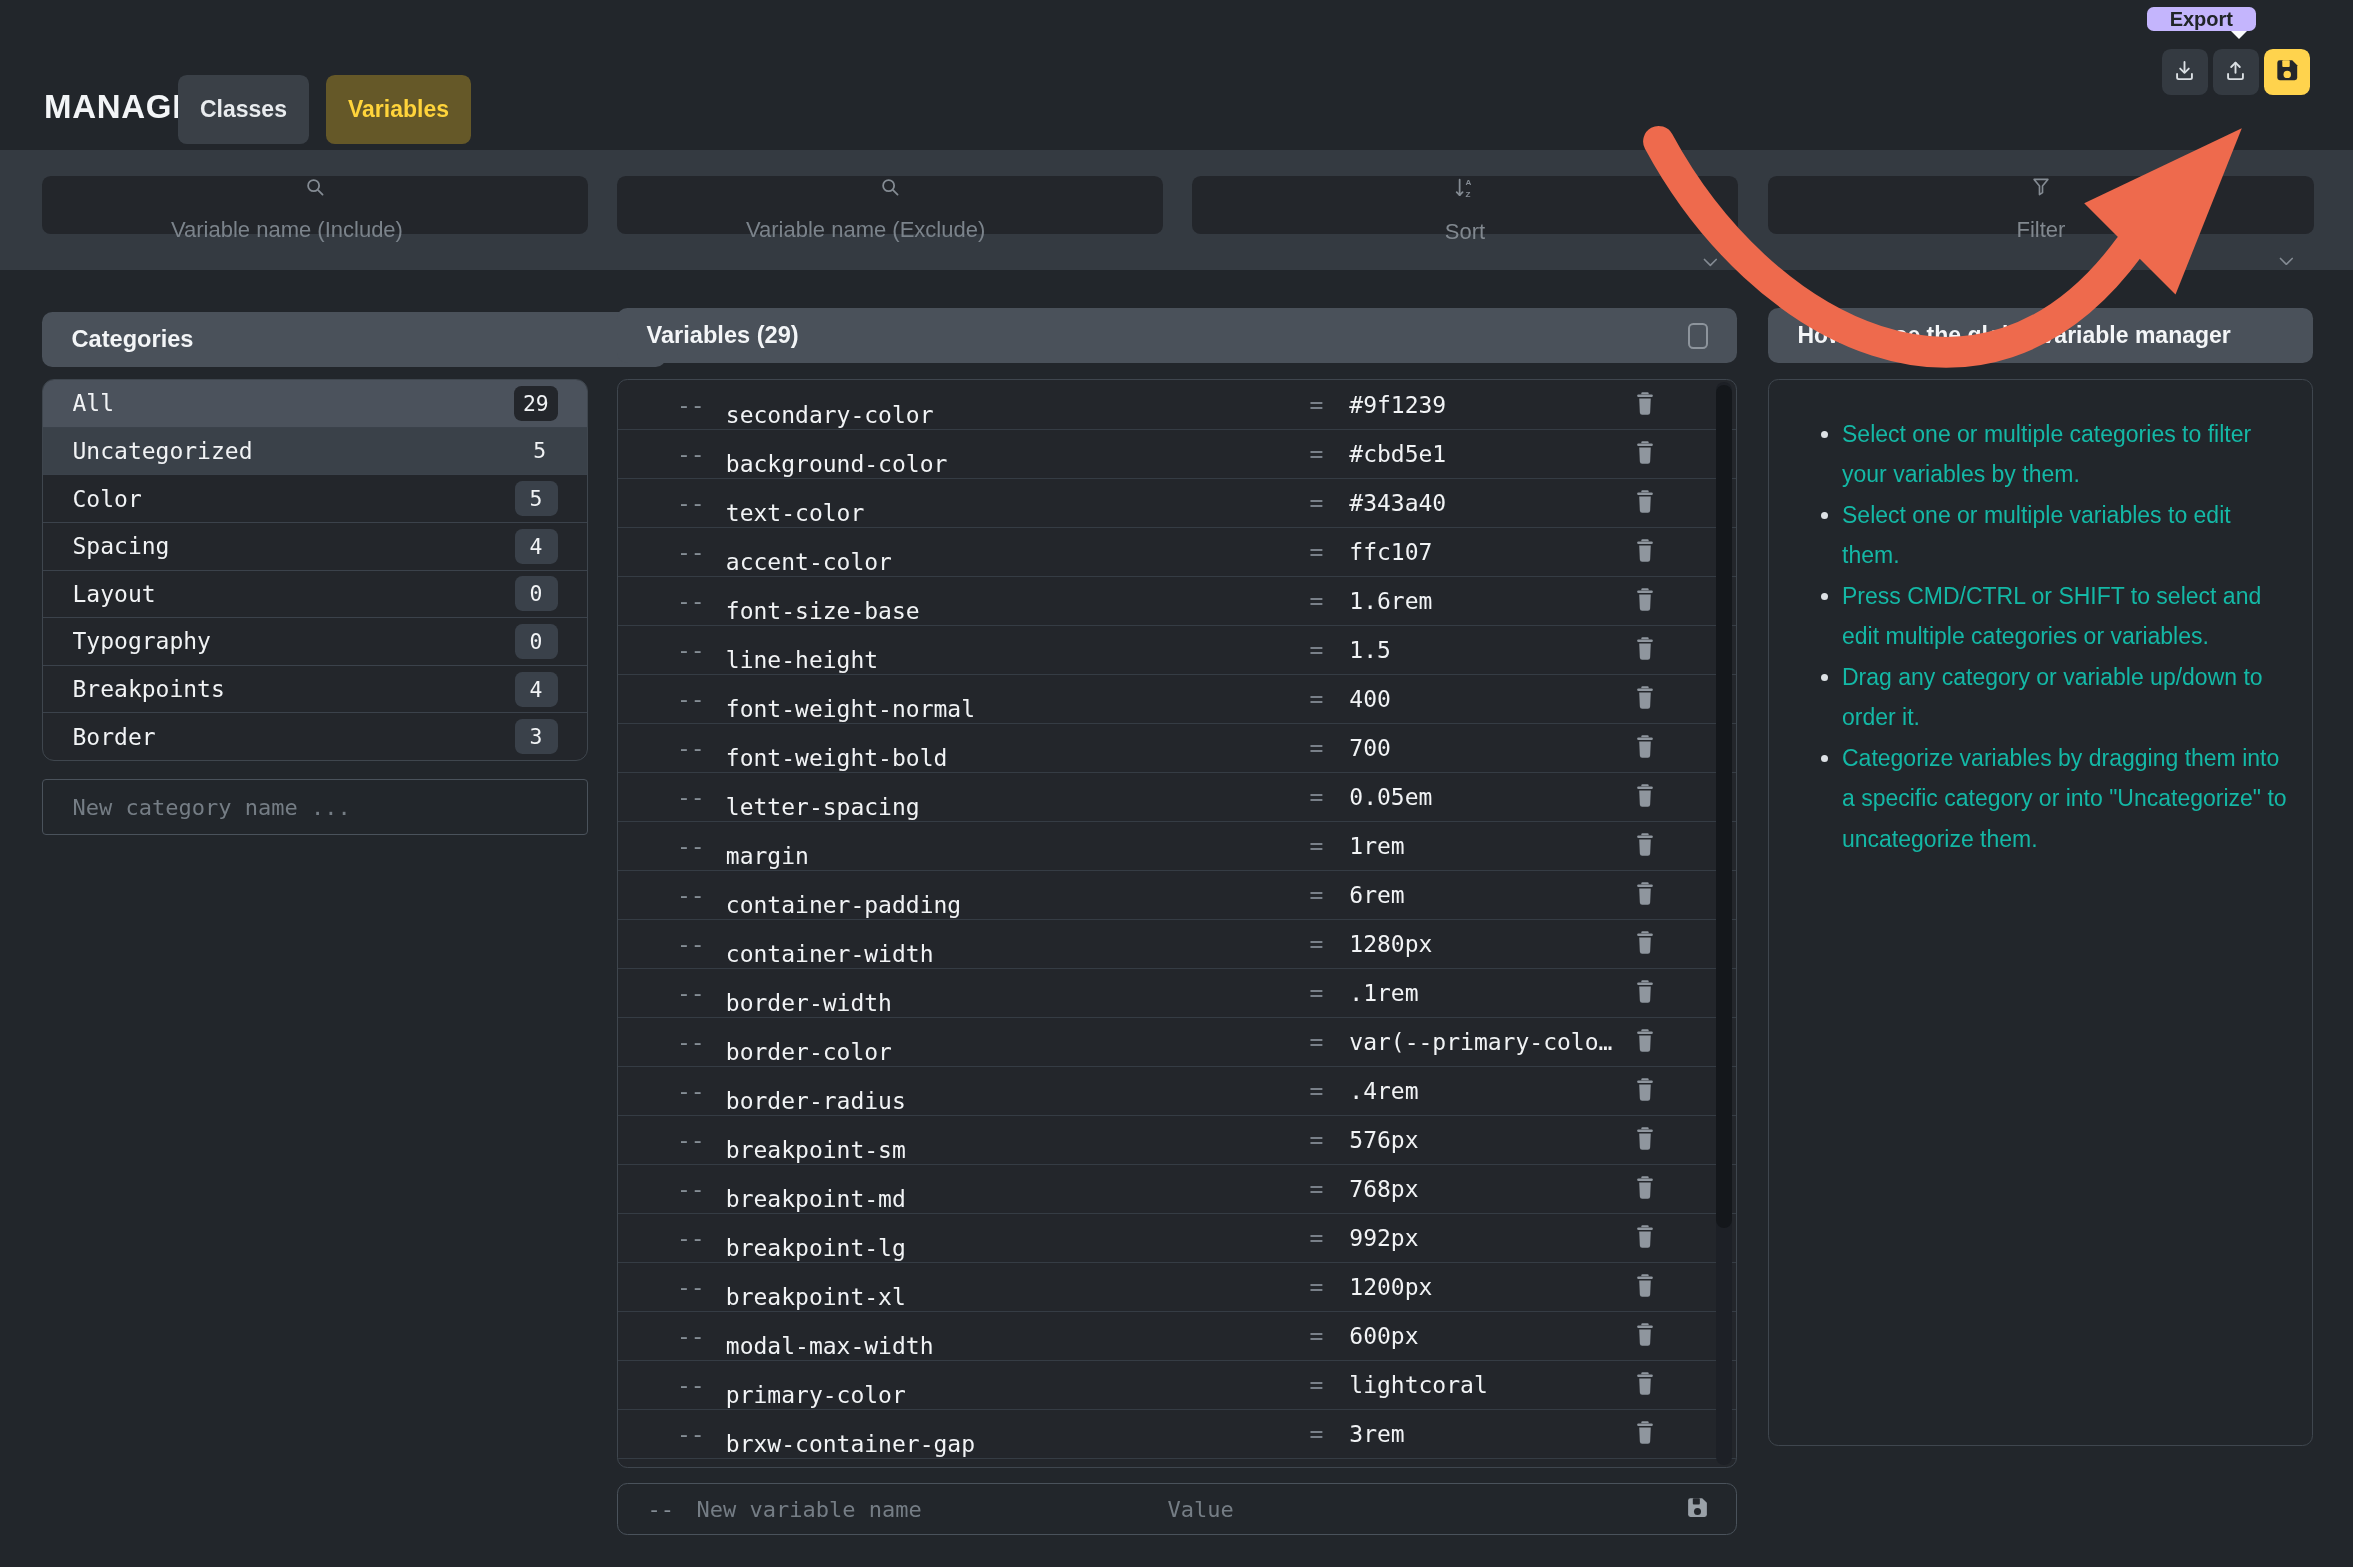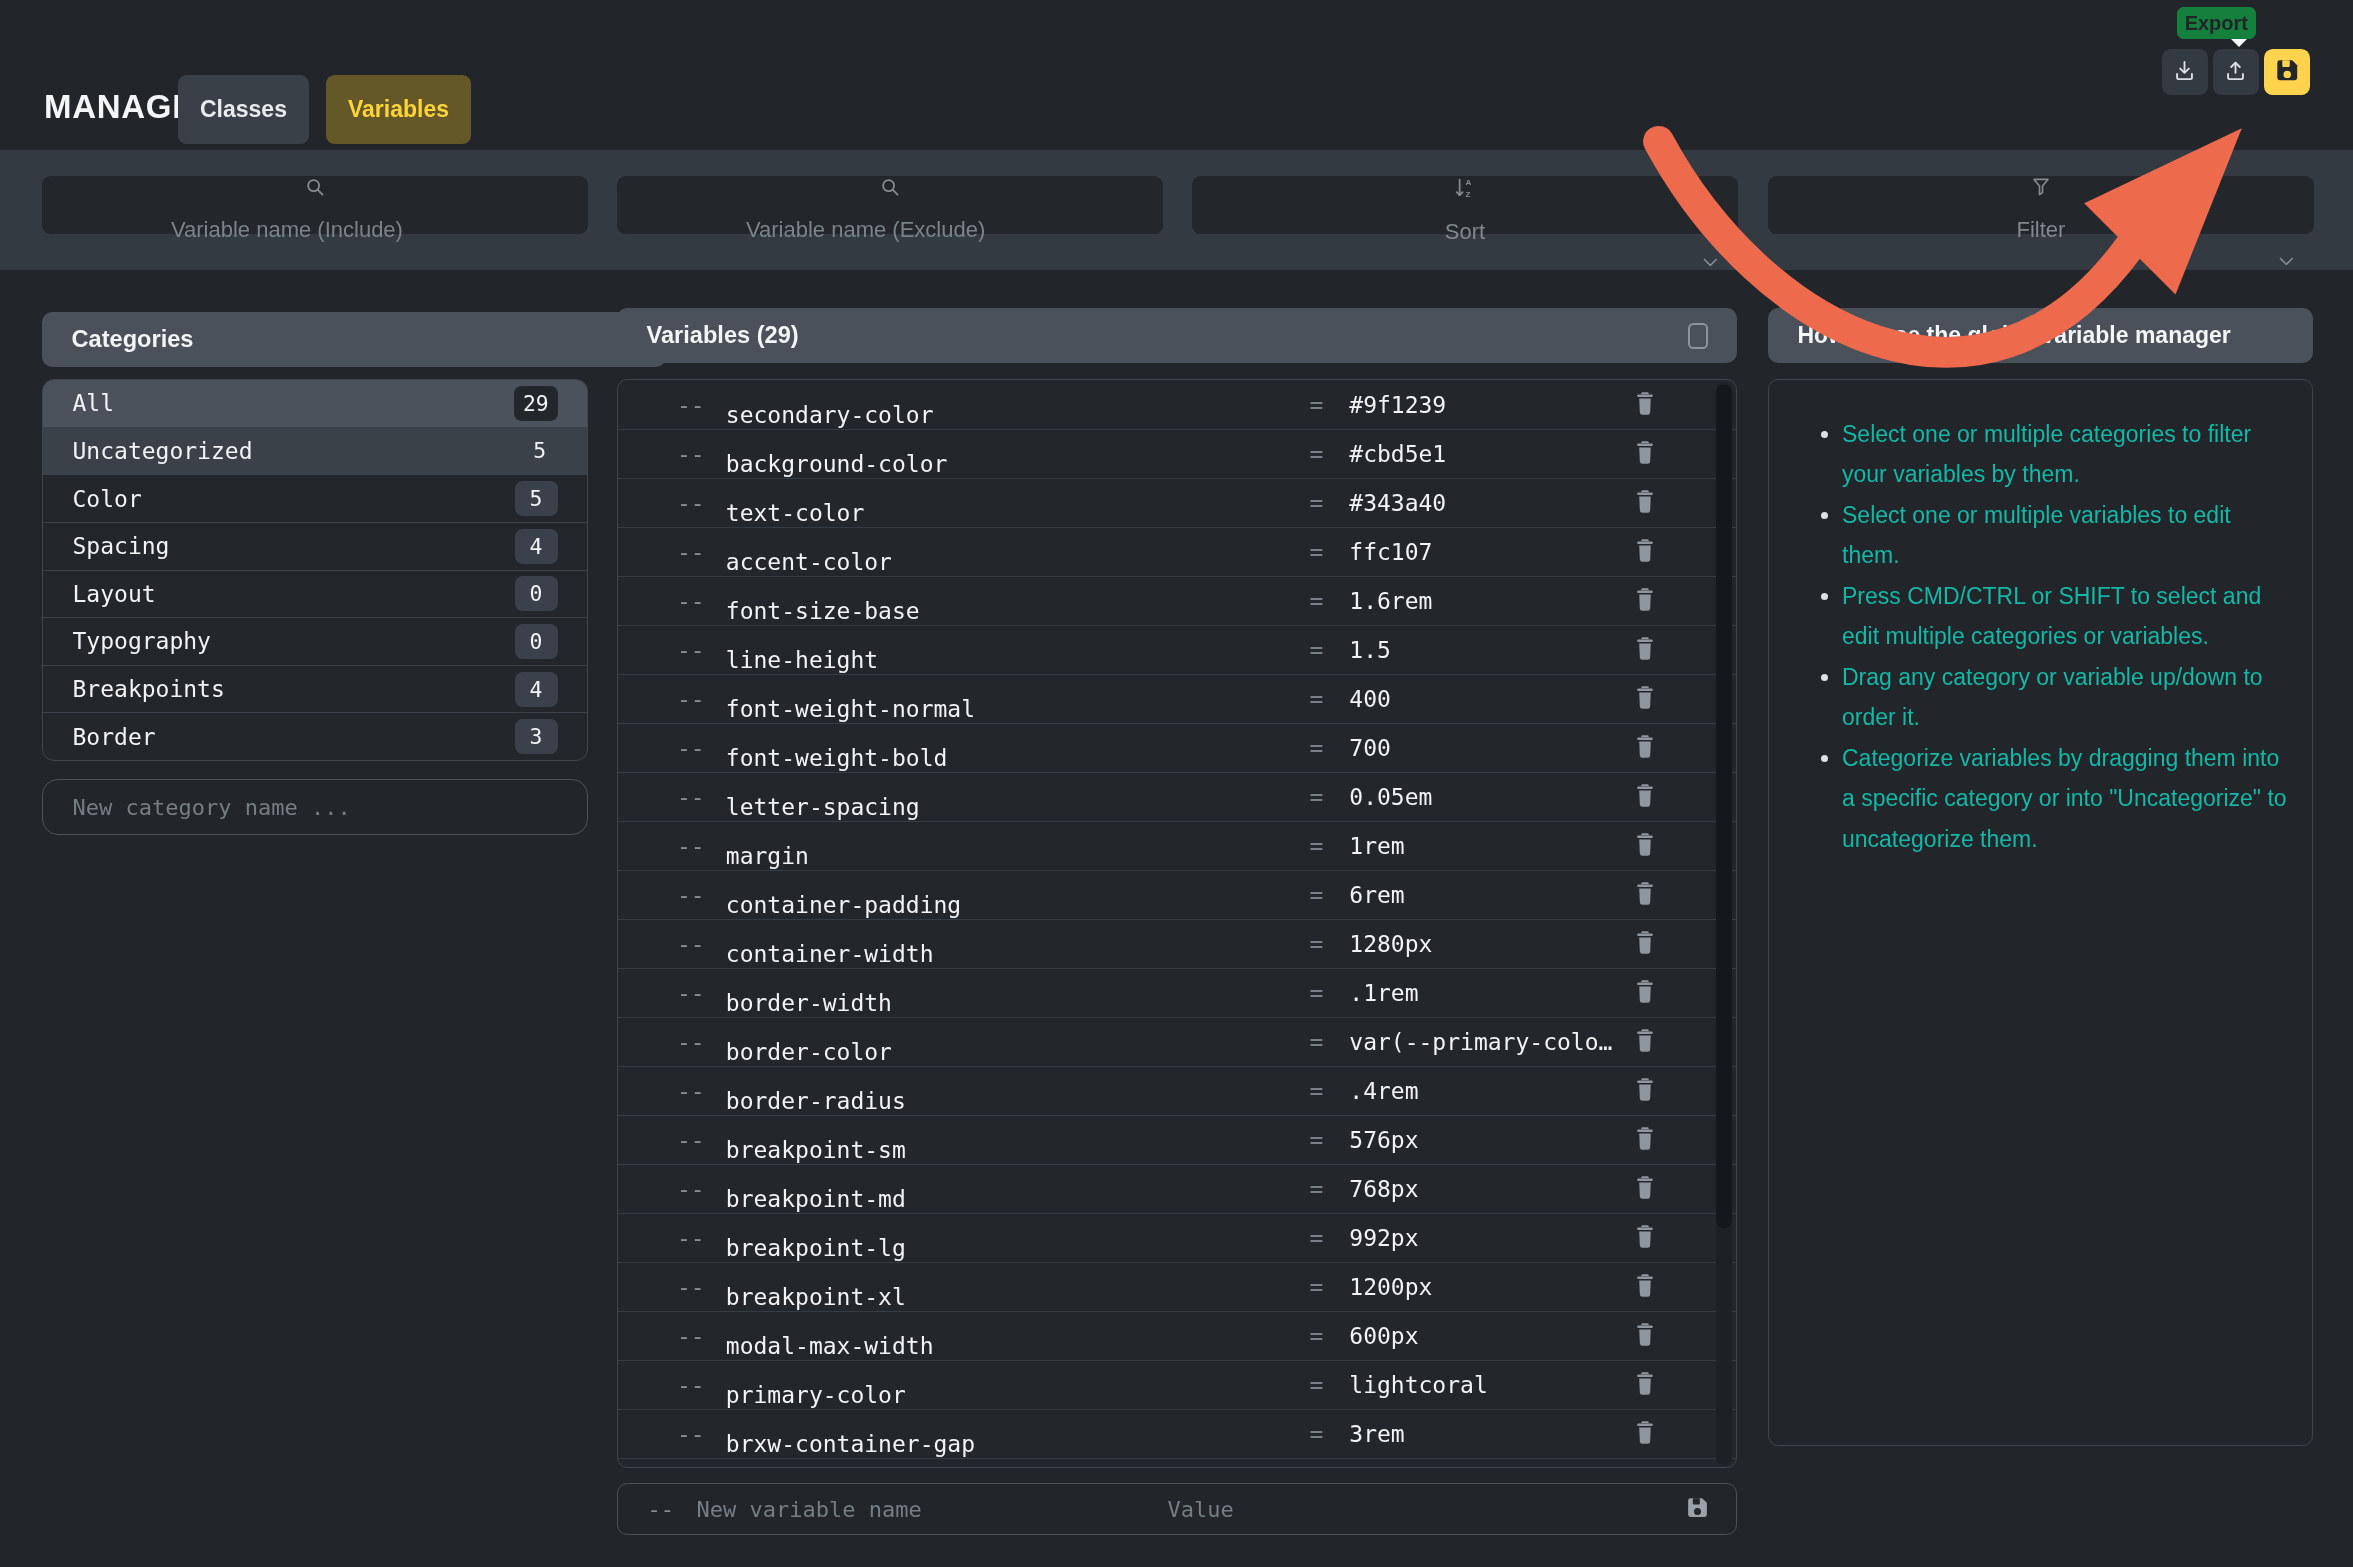--- a/index.html
+++ b/index.html
@@ -14,22 +14,22 @@
   .tab { height:69px; padding:0 22px; border:none; border-radius:8.8px; font-size:23px;
          font-weight:700; cursor:pointer; font-family:"Liberation Sans",sans-serif;
          background:#3a4047; color:#e9ecef; }
   .tab.active { background:#655828; color:#ffd43b; }
 
   .actions { position:absolute; top:49px; right:44px; display:flex; gap:5.2px; }
   .act-btn { width:46px; height:46px; border:none; border-radius:8.8px; background:#343a41;
              display:flex; align-items:center; justify-content:center; cursor:pointer; }
   .act-btn.yellow { background:#ffd34d; }
 
-  .tooltip { position:absolute; top:7.4px; right:98px; height:32px; padding:0 8px;
-             background:#15803d; color:#212529; border-radius:6.6px; font-size:20px;
+  .tooltip { position:absolute; top:7.4px; right:98px; height:24px; padding:0 23px;
+             background:#c4b5fd; color:#212529; border-radius:6.6px; font-size:20px;
              font-weight:700; display:flex; align-items:center; z-index:40; }
   .tooltip .caret { position:absolute; bottom:-8px; right:8.8px; width:0; height:0;
              border:8px solid transparent; border-top-color:#fafbfc; border-bottom:none; }
 
   
   .filter-bar { position:absolute; top:150px; left:0; width:2354px; height:120px; background:#343a41; }
   .field { position:absolute; top:26px; height:58px; width:546px; background:#23262b;
            border-radius:8.8px; display:flex; align-items:center; padding:0 20.6px; gap:13.3px;
            color:#81888f; font-size:22px;flex-direction:column; }
   .field input { flex:1; background:transparent; border:none; outline:none; color:#e9ecef;
@@ -53,21 +53,21 @@
   .cat-row + .cat-row { border-top:0.7px solid #3b424b; }
   .cat-row.sel { background:#4b525c; }
   .cat-row.hi  { background:#3a4149; }
   .badge { margin-left:auto; min-width:43px; height:35px; padding:0 8.8px; border-radius:7.4px;
            display:flex; align-items:center; justify-content:center; font-size:21.4px; }
   .badge.dark  { background:#23262b; }
   .badge.light { background:#3a414a; }
   .badge.none  { background:transparent; padding-right:1.5px; }
 
   .new-cat { position:absolute; left:42px; top:779px; width:546px; height:56px;
-           border:1.5px solid #4a525b; border-radius:16px; display:flex; align-items:center;
+           border:1.5px solid #4a525b; border-radius:4px; display:flex; align-items:center;
            padding:0 29.5px; }
   .new-cat input, .new-var input { background:transparent; border:none; outline:none;
            font-family:"DejaVu Sans Mono",monospace; font-size:22px; color:#e9ecef; }
   .new-cat input::placeholder, .new-var input::placeholder { color:#757d85; }
 
   
   .var-list { position:absolute; left:617px; top:379px; width:1120px; height:1089px;
            border:1.5px solid #3f464e; border-radius:10.3px; overflow:hidden; background:#23262b; }
   .v-row { height:49px; display:flex; align-items:center; padding-left:59px; padding-right:69px;
            font-family:"DejaVu Sans Mono",monospace; font-size:23px; cursor:pointer; }

